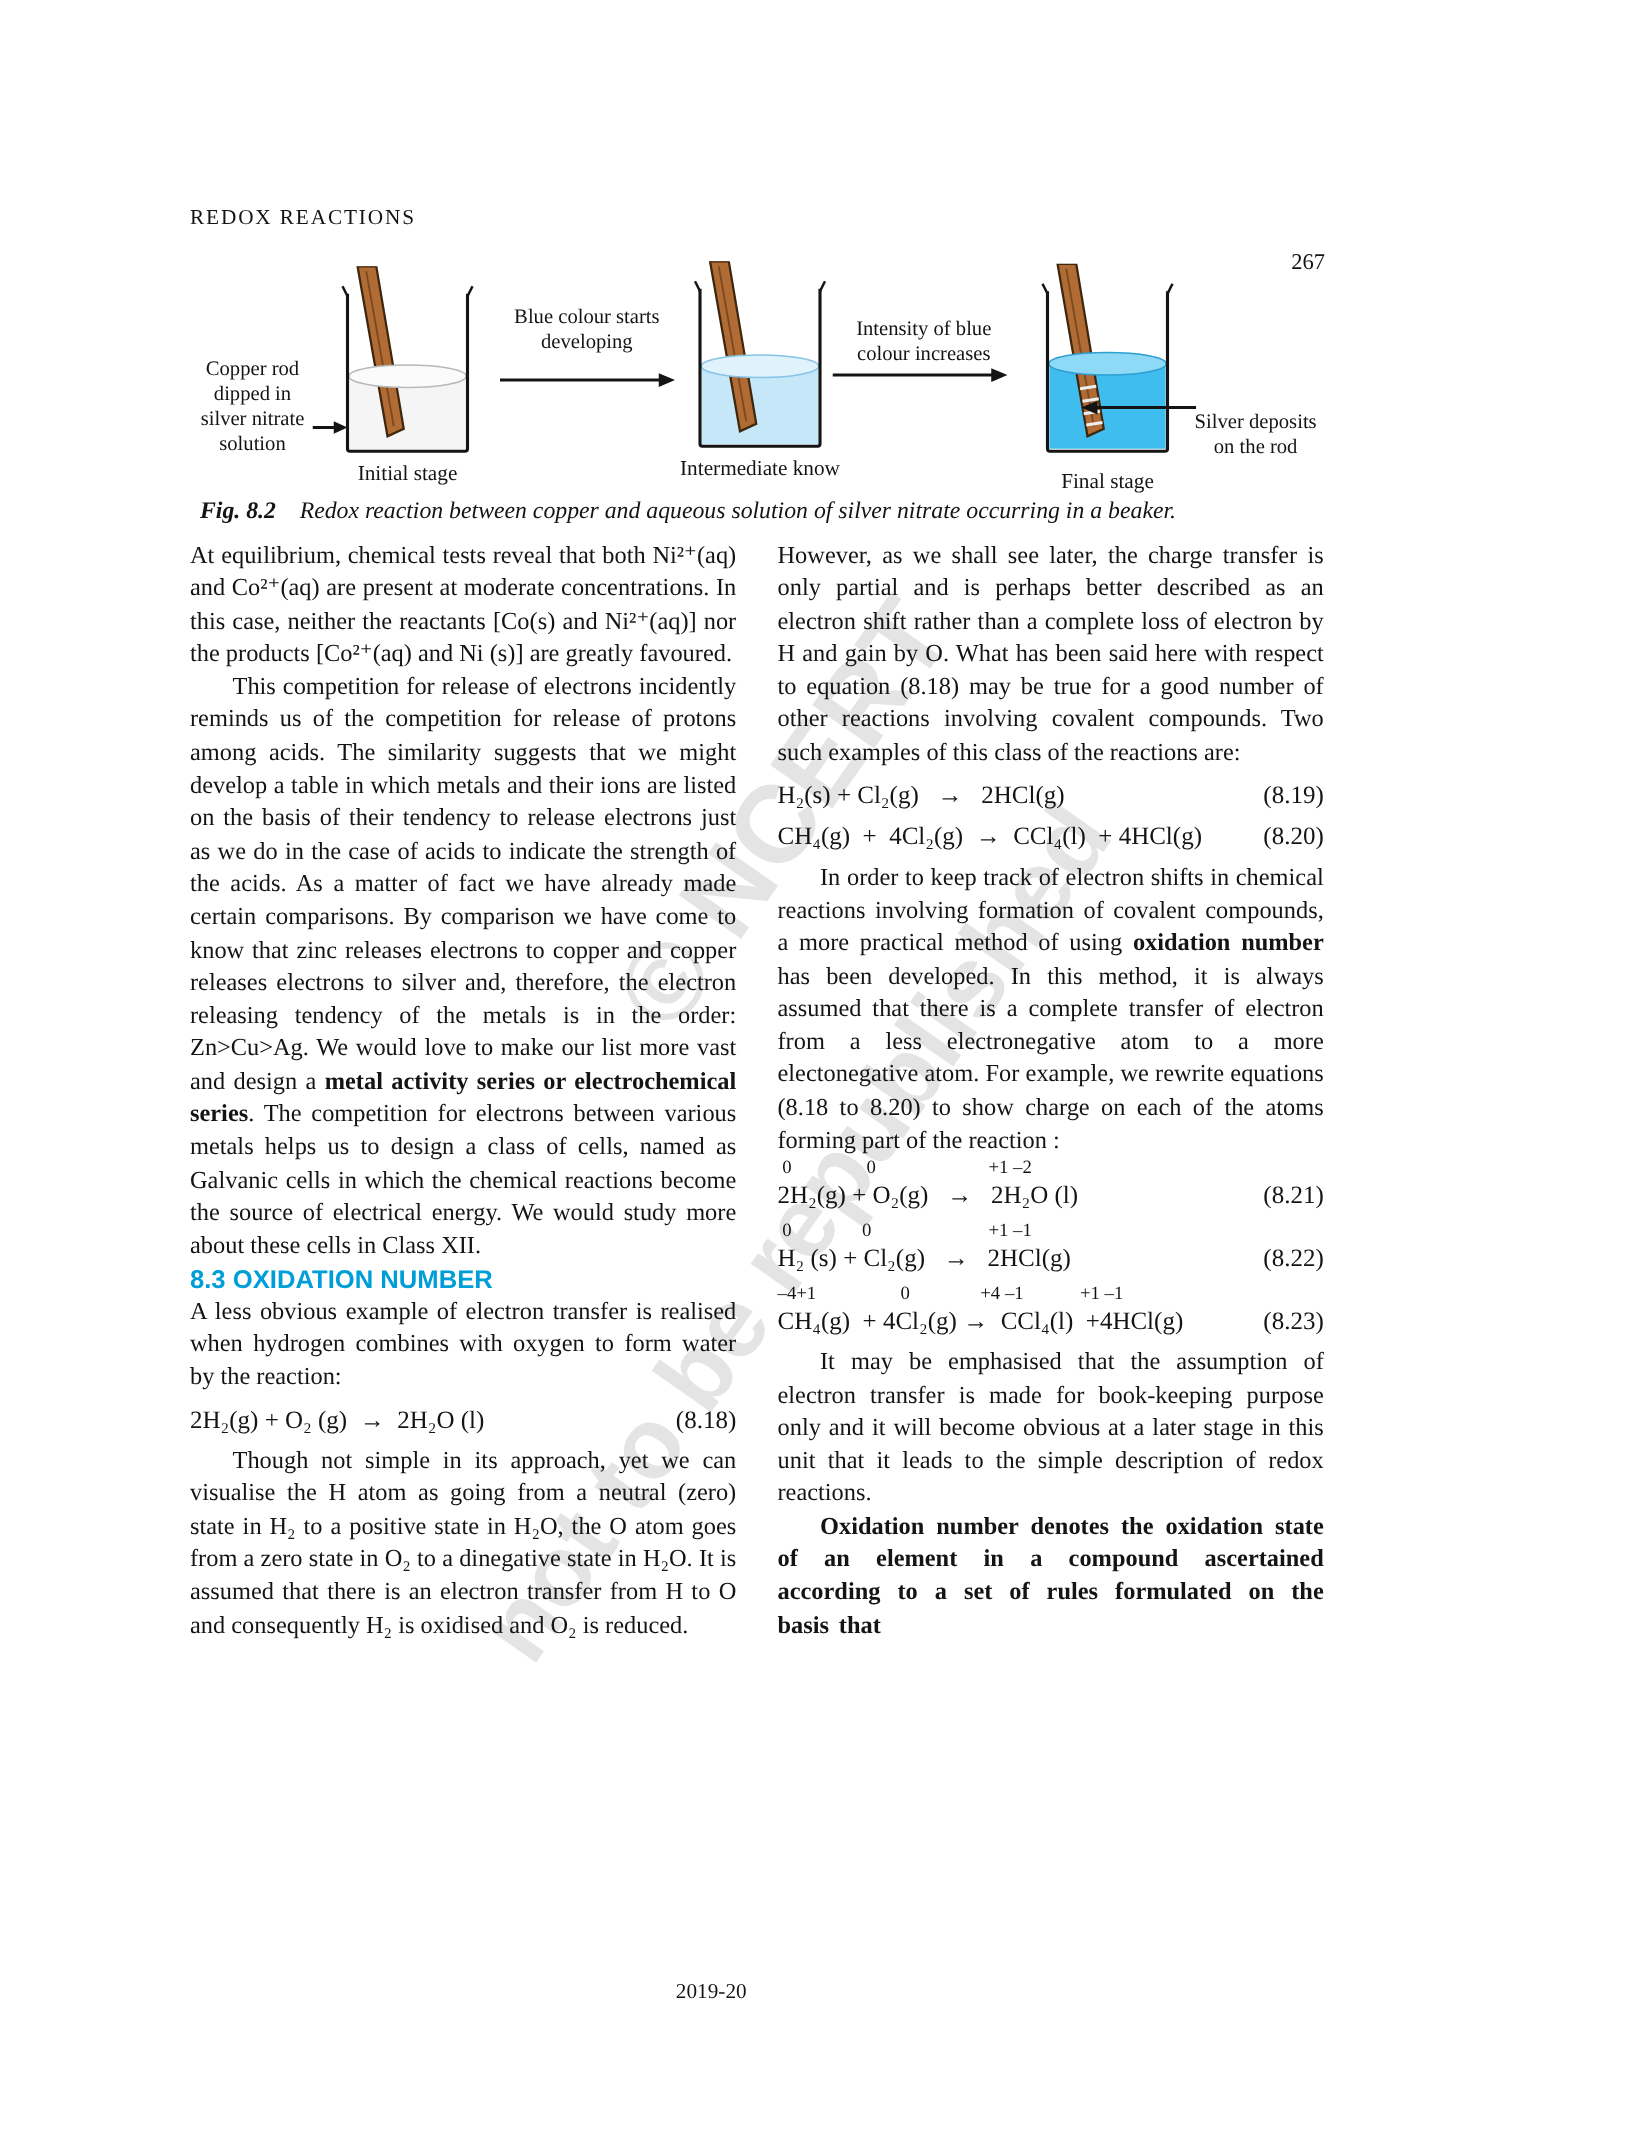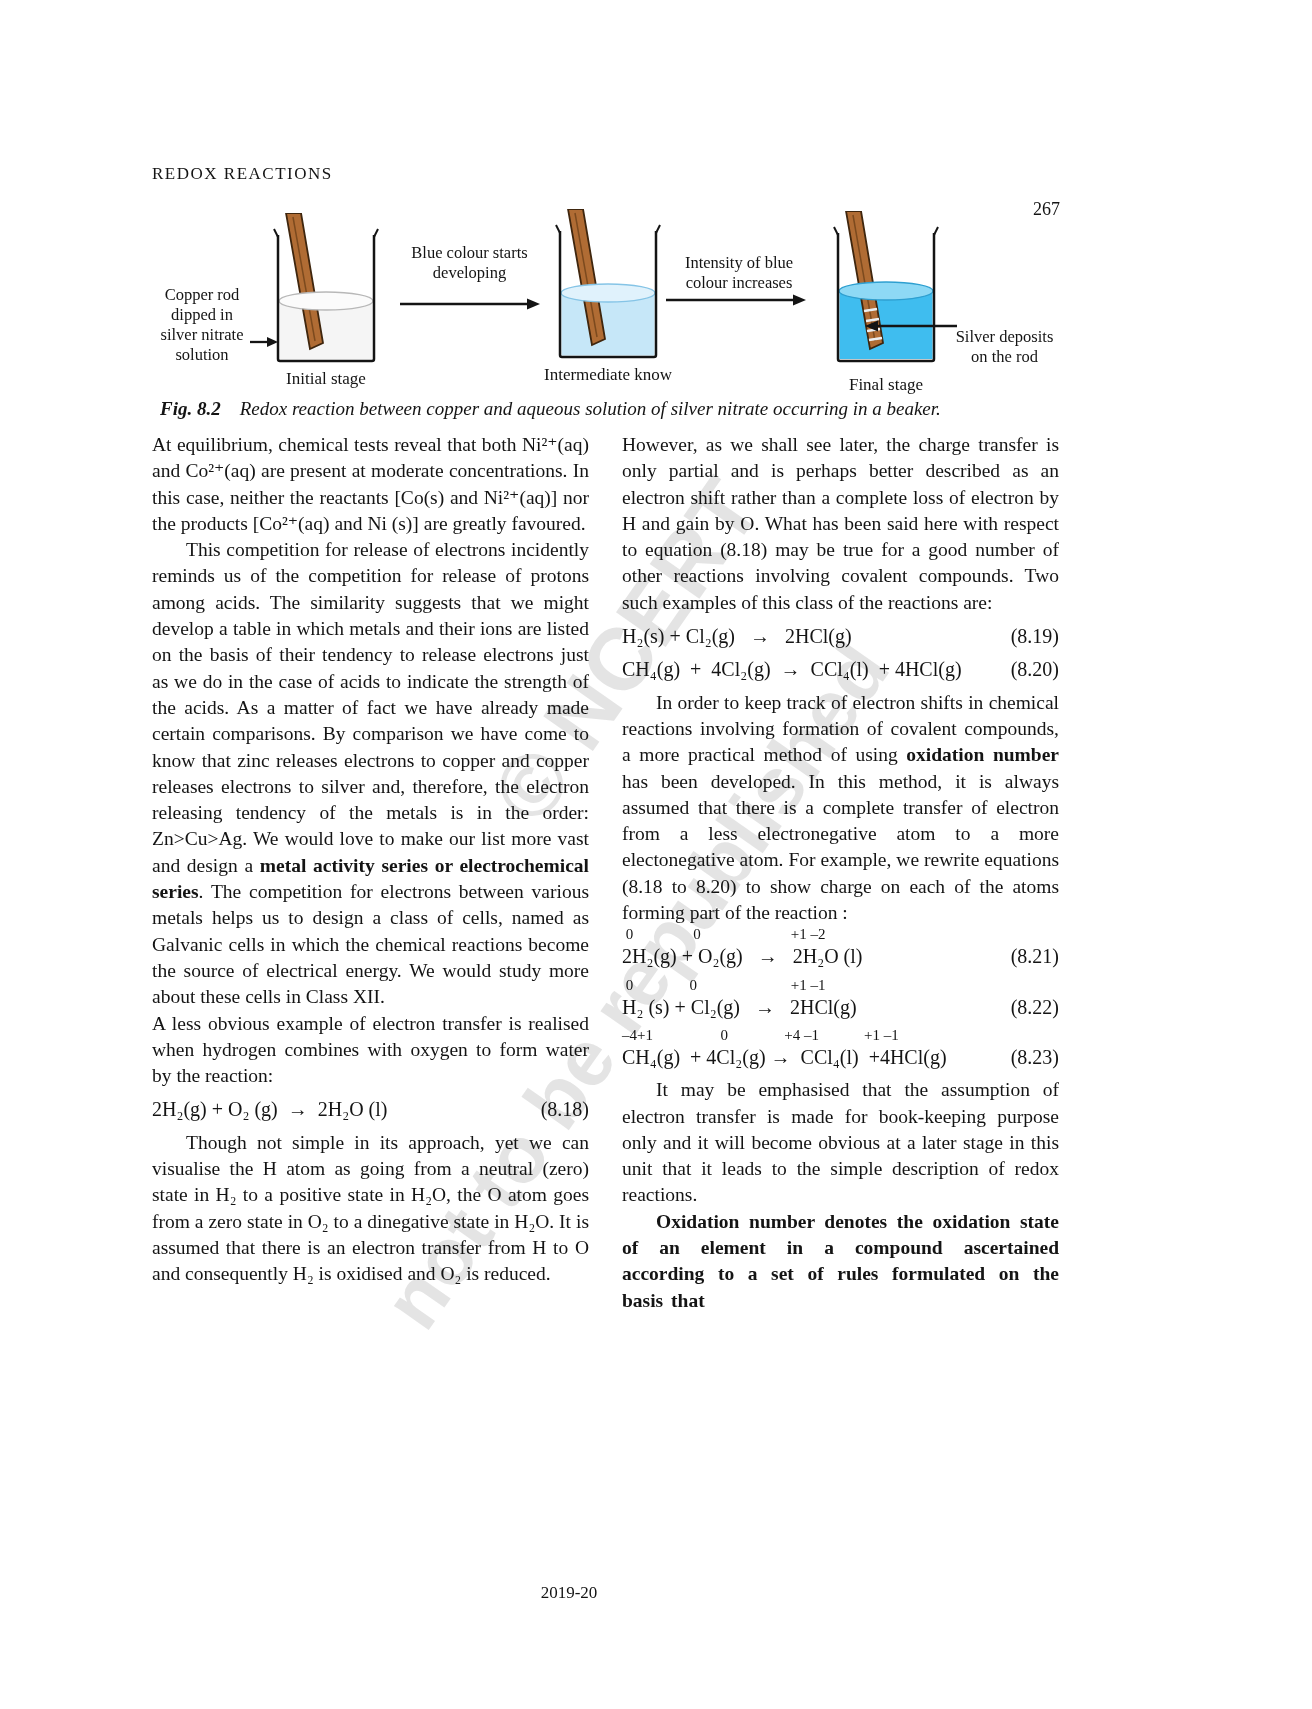--- a/index.html
+++ b/index.html
@@ -120,20 +120,21 @@
 
   <div class="caption">
     <b>Fig. 8.2</b>
     <span>&nbsp;&nbsp;</span>
     <span>Redox reaction between copper and aqueous solution of silver nitrate occurring in a beaker.</span>
   </div>
 
   <div class="col col-left">
     <p>At equilibrium, chemical tests reveal that both Ni²⁺(aq) and Co²⁺(aq) are present at moderate concentrations. In this case, neither the reactants [Co(s) and Ni²⁺(aq)] nor the products [Co²⁺(aq) and Ni (s)] are greatly favoured.</p>
     <p class="ind"><span>This competition for release of electrons incidently reminds us of the competition for release of protons among acids. The similarity suggests that we might develop a table in which metals and their ions are listed  on the basis of their tendency to release electrons just as we do in the case of acids to indicate the strength of the acids. As a matter of fact we have already made certain comparisons. By comparison we have come to know that zinc releases electrons to copper and copper releases electrons to silver and, therefore, the electron releasing tendency of the metals is in the order: Zn&gt;Cu&gt;Ag. We would love to make our list more vast and design a </span><span class="bold-inline">metal activity series or electrochemical series</span><span>. The competition for electrons between various metals helps us to design a class of cells, named as Galvanic cells in which the chemical reactions become the source of electrical energy. We would study more about these cells in Class XII.</span></p>
+    <p class="sec-head">8.3  OXIDATION NUMBER</p>
     <p>A less obvious example of electron transfer is realised when hydrogen combines with oxygen to form water by the reaction:</p>
     <div class="eq">
       <span class="eq-body">2H₂(g) + O₂ (g)  →  2H₂O (l)</span>
       <span class="eq-num">(8.18)</span>
     </div>
     <p class="ind">Though not simple in its approach, yet we can visualise the H atom as going from a neutral (zero) state in H₂ to a positive state in H₂O, the O atom goes from a zero state in O₂ to a dinegative state in H₂O. It is assumed that there is an electron transfer from H to O and consequently H₂ is oxidised and O₂  is reduced.</p>
   </div>
 
   <div class="col col-right">
     <p>However, as we shall see later, the charge transfer is only partial and is perhaps better described as an electron shift rather than a complete loss of electron by H and gain by O. What has been said here with respect to equation (8.18) may be true for a good number of other reactions involving covalent compounds. Two such examples of this class of the reactions are:</p>

